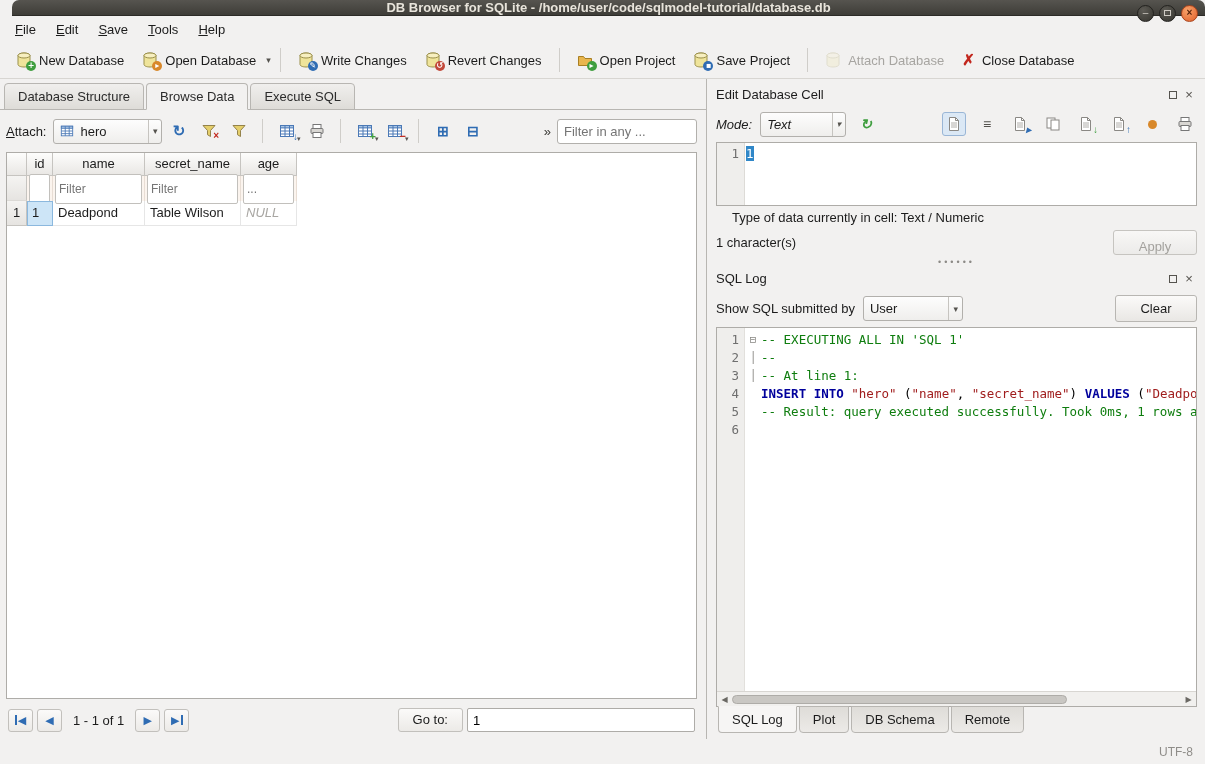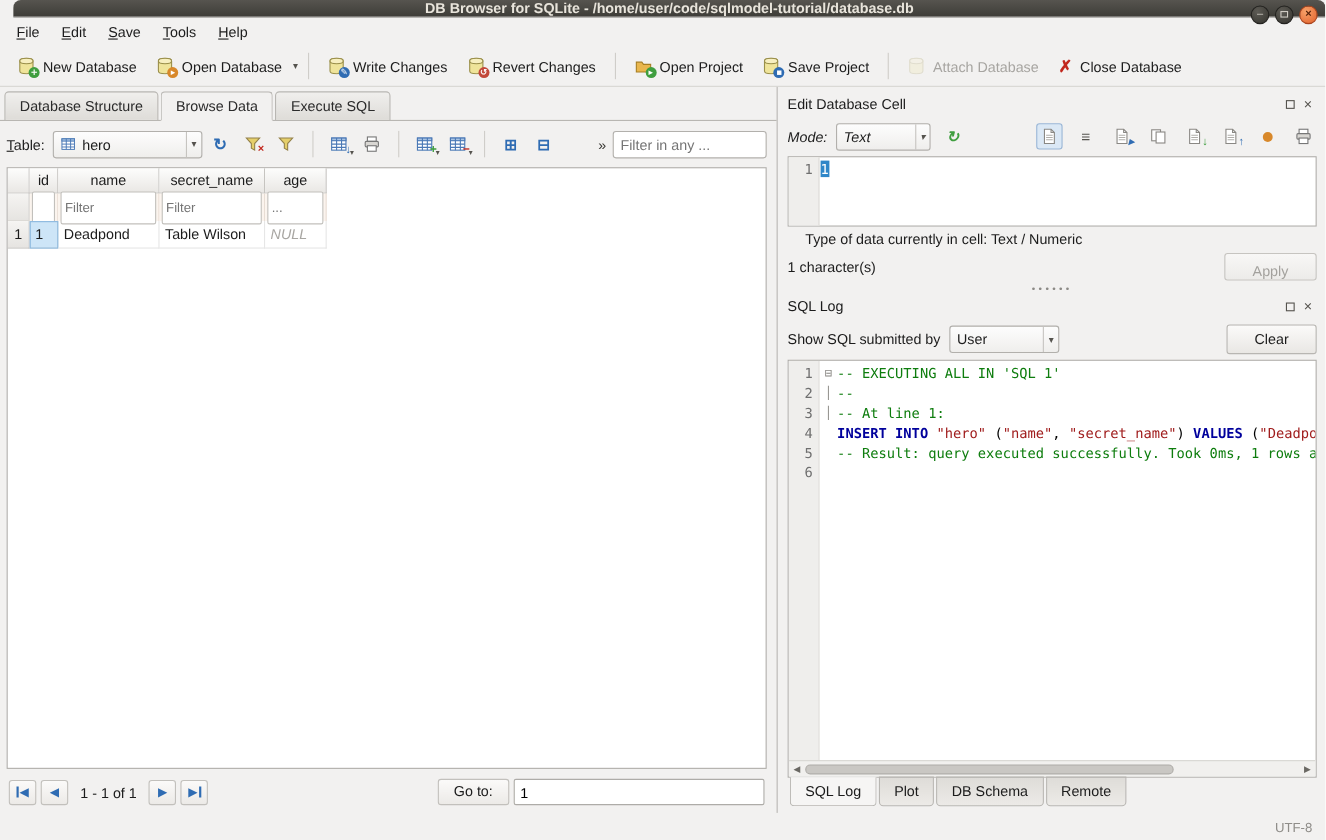--- a/index.html
+++ b/index.html
@@ -278,22 +278,22 @@
     <div class="left">
       <div class="tabbar">
         <span class="tab">Database Structure</span>
         <span class="tab active">Browse Data</span>
         <span class="tab">Execute SQL</span>
       </div>
 
       <div class="left-body">
 
         <div class="controls">
-          <span class="accel" style="display:inline-block;margin-right:4px;">Table:</span>
-          <div class="combo" style="width:136px;">
+          <span class="accel" style="display:inline-block;margin-right:4px;">Attach:</span>
+          <div class="combo" style="width:109px;">
             <span class="icon16" style="width:14px;height:14px;">
                 <svg class="i16" style="width:14px;height:14px;" viewBox="0 0 16 16">
                   <use href="#grid"></use>
                 </svg>
               </span>
             <span style="flex:1">hero</span>
             <span class="arrow">▾</span>
           </div>
           <span class="flat-btn">
               <span class="blue-glyph">↻</span>

